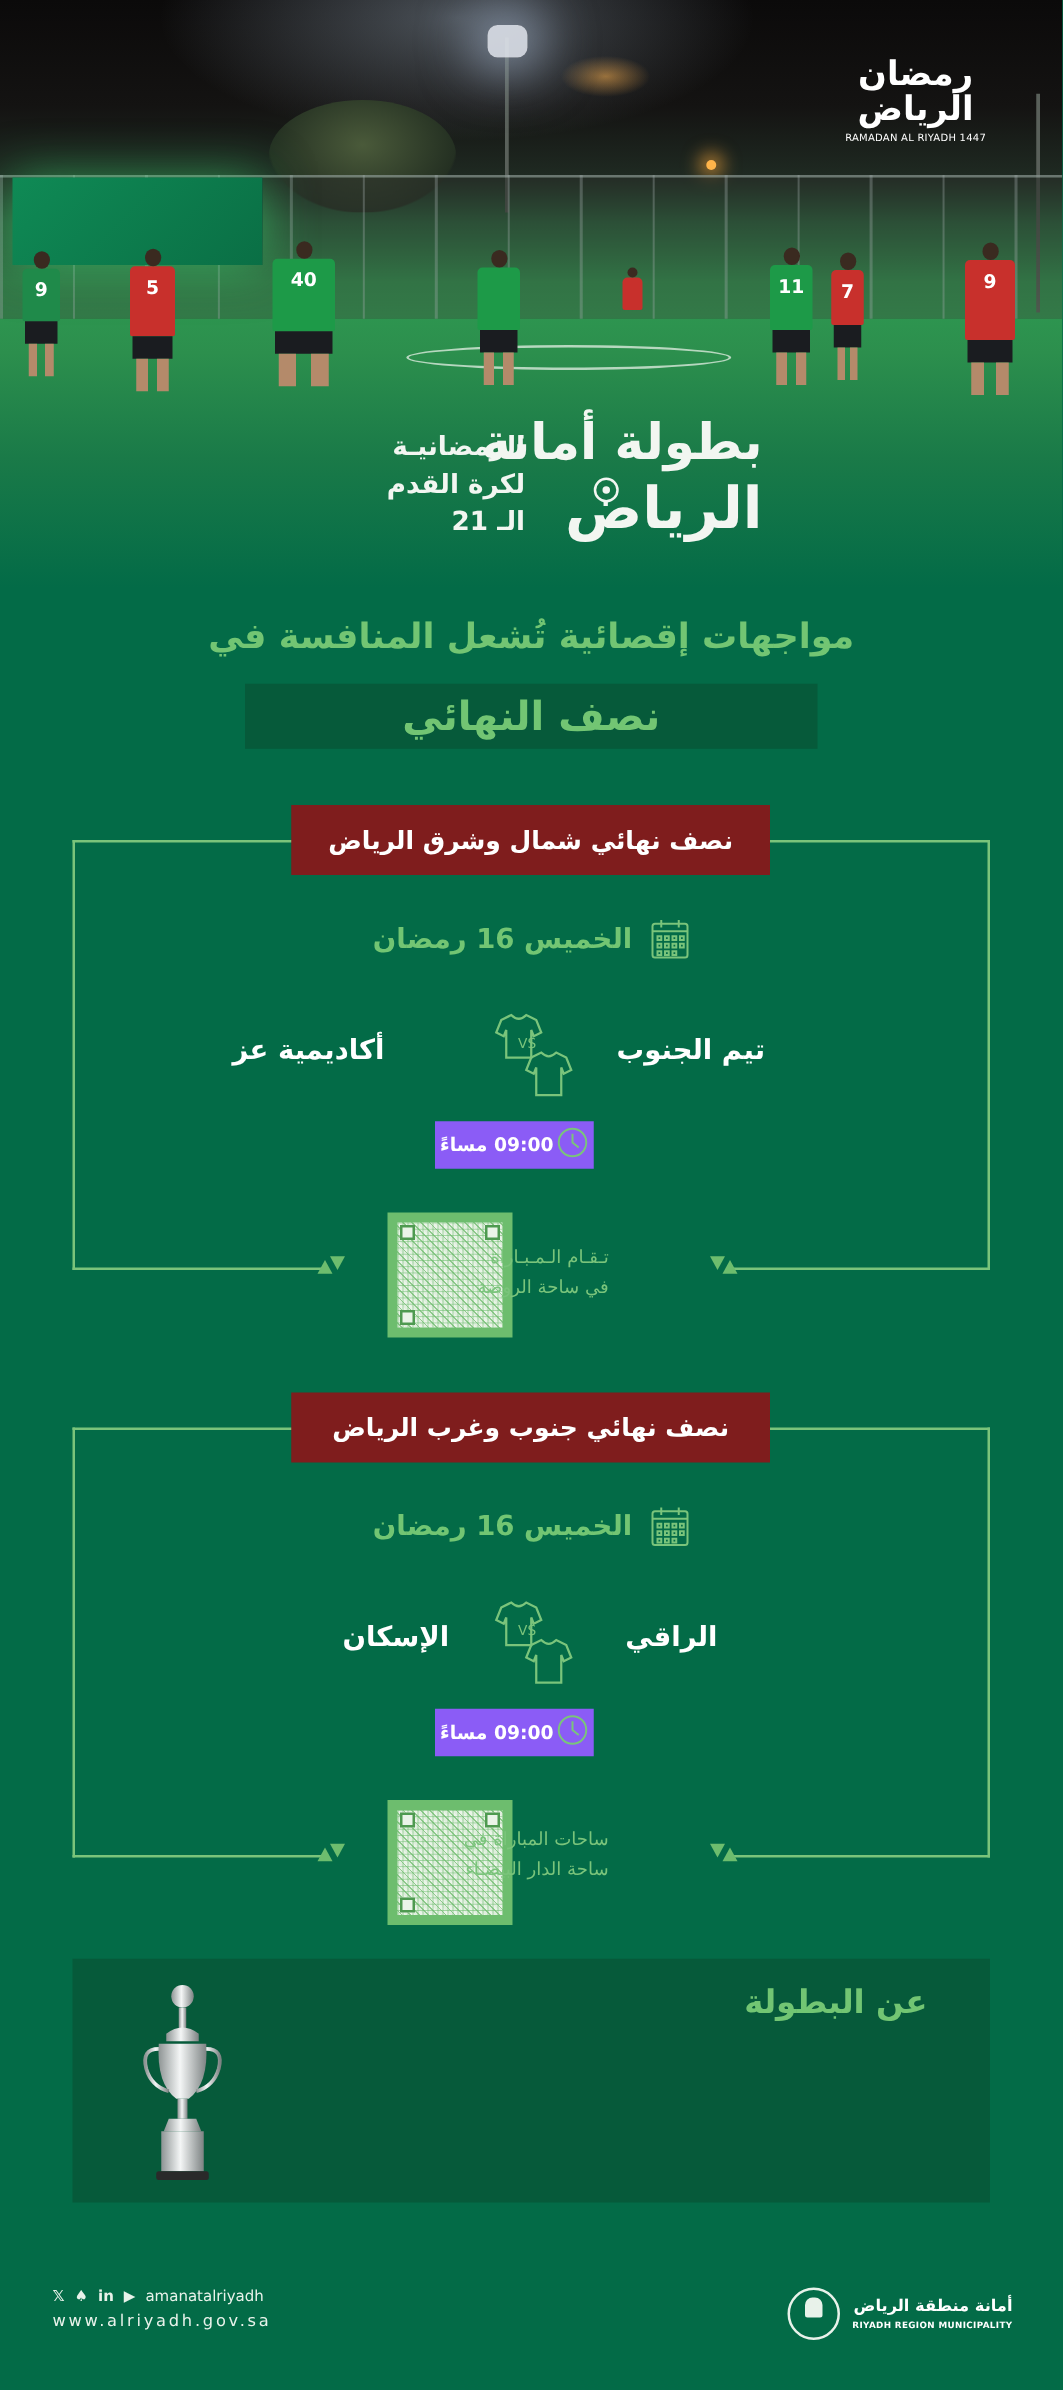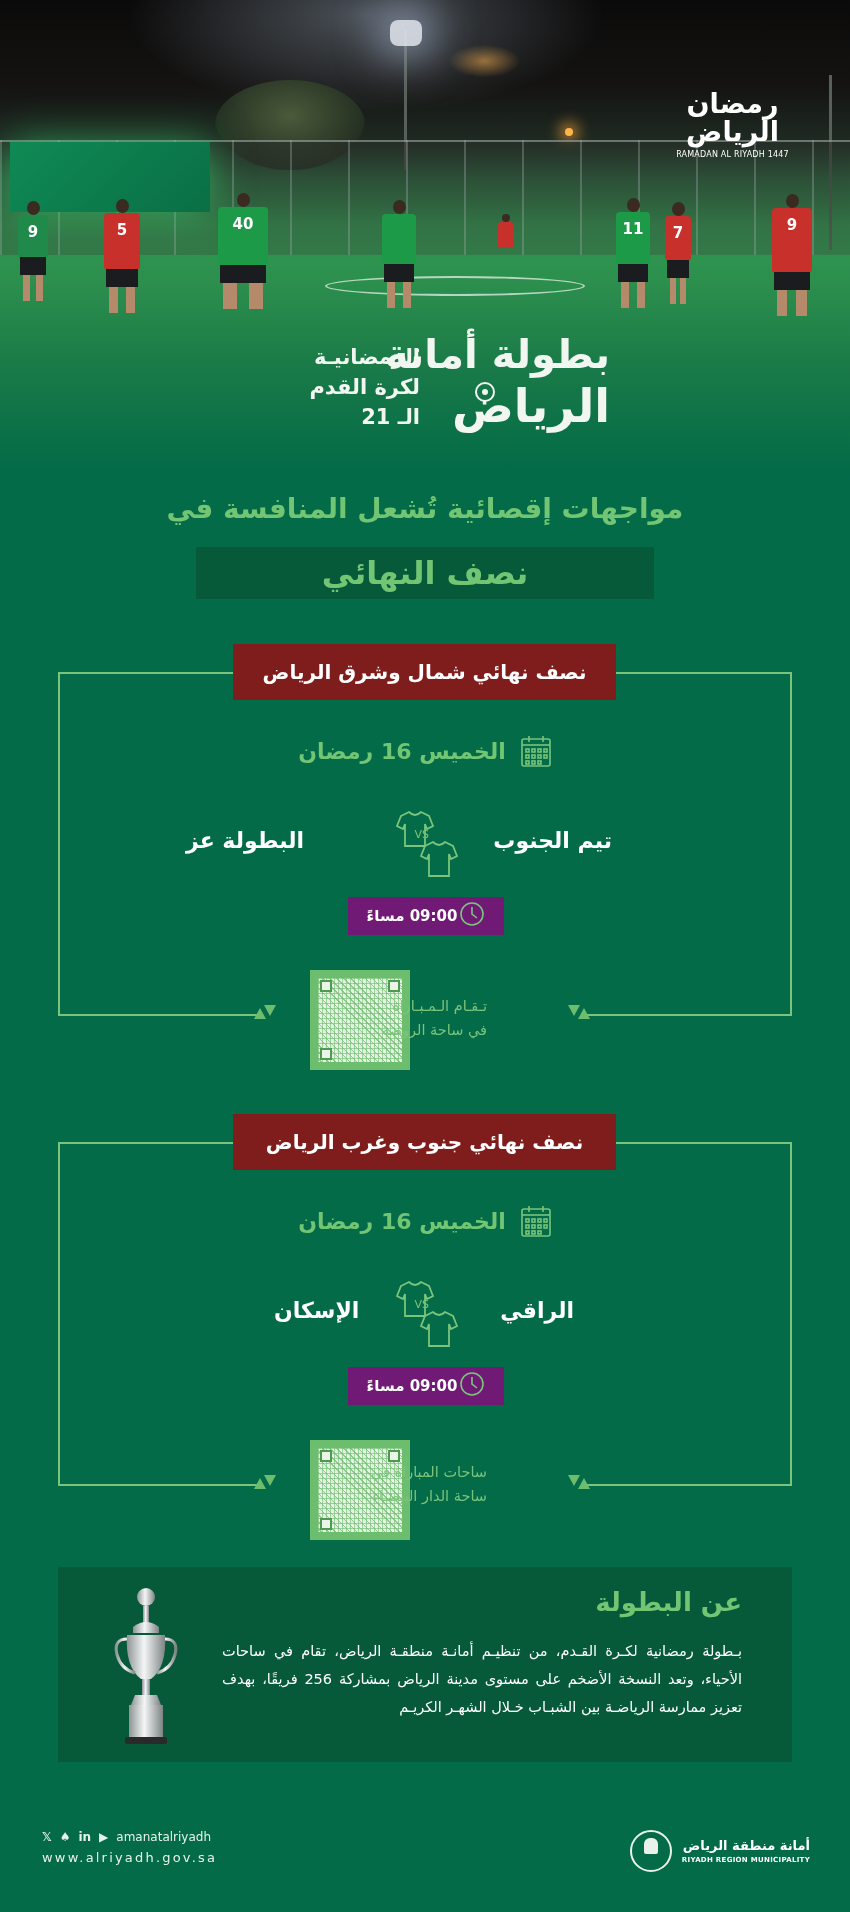--- a/index.html
+++ b/index.html
@@ -35,21 +35,21 @@
   .player .head { position: absolute; top: -14px; left: 50%; width: 13px; height: 14px; margin-left: -6px; border-radius: 50%; background: #3a2a20; }
   .player .shorts { position: absolute; bottom: -18px; left: 2px; right: 2px; height: 18px; background: #1a1c20; }
   .player .legs { position: absolute; bottom: -44px; left: 5px; right: 5px; height: 26px;
     background: linear-gradient(90deg, #b48a6a 0 35%, transparent 35% 65%, #b48a6a 65%); }
   .player .num { position: absolute; top: 8px; width: 100%; text-align: center; font-size: 15px; font-weight: bold; color: #fff; direction: ltr; }
   .centerline {
     position: absolute; left: 325px; top: 276px; width: 260px; height: 20px;
     border: 2px solid rgba(230,240,230,0.75); border-radius: 50%;
   }
   .logo-top { position: absolute; right: 60px; top: 46px; text-align: center; width: 115px; }
-  .logo-top .ar { font-size: 27px; font-weight: bold; line-height: 28px; color: #fff; margin-top: 44px; }
+  .logo-top .ar { font-size: 27px; font-weight: bold; line-height: 28px; color: #fff; }
   .logo-top .en { font-size: 8px; color: #fff; margin-top: 4px; direction: ltr; letter-spacing: 0.2px; }
   .title-block { position: absolute; left: 230px; top: 330px; width: 400px; height: 120px; }
   .title-main { position: absolute; right: 20px; top: 0; text-align: right; font-weight: bold; color: #f2f6f1; }
   .title-main .l1 { font-size: 40px; line-height: 48px; }
   .title-main .l2 { font-size: 46px; line-height: 56px; }
   .title-side { position: absolute; right: 210px; top: 12px; text-align: right; color: #f2f6f1; font-weight: bold; }
   .title-side div { font-size: 21px; line-height: 30px; }
   .ball-icon { position: absolute; right: 135px; top: 52px; width: 20px; height: 20px; border-radius: 50%; border: 2px solid #f2f6f1; }
   .ball-icon::after { content: ""; position: absolute; left: 5px; top: 5px; width: 6px; height: 6px; background: #f2f6f1; border-radius: 50%; }
 
@@ -70,21 +70,21 @@
   }
   .match .header span { font-size: 20px; font-weight: bold; color: #ffffff; }
   .date-row { position: absolute; left: 0; right: 0; display: flex; justify-content: center; align-items: center; gap: 14px; }
   .date-row .date-text { font-size: 22px; font-weight: bold; color: #72c573; }
   .cal-icon { width: 32px; height: 34px; position: relative; }
   .teams-row { position: absolute; left: 0; right: 0; height: 90px; }
   .team { position: absolute; top: 18px; font-size: 22px; font-weight: bold; color: #ffffff; }
   .team.home { right: 180px; }
   .team.away { left: 128px; }
   .vs-icon { position: absolute; left: 333px; top: 0; width: 70px; height: 80px; }
-  .time-box { position: absolute; left: 290px; width: 156px; height: 38px; background: #701a75; display: flex; align-items: center; justify-content: center; gap: 2px; }
+  .time-box { position: absolute; left: 290px; width: 127px; height: 38px; background: #8b5cf6; display: flex; align-items: center; justify-content: center; gap: 2px; }
   .time-box .time-text { font-size: 15px; font-weight: bold; color: #ffffff; }
   .qr { position: absolute; left: 252px; width: 100px; height: 100px; background: #6dbd6e; padding: 8px; }
   .qr .code {
     width: 100%; height: 100%;
     background:
       linear-gradient(90deg, rgba(109,189,110,0.6) 1px, transparent 1px) 0 0/4px 4px,
       linear-gradient(rgba(109,189,110,0.6) 1px, transparent 1px) 0 0/5px 5px,
       repeating-linear-gradient(45deg, #dfeedd 0 2px, #8fc98d 2px 3px, #eaf4e8 3px 5px);
     position: relative;
   }
@@ -227,21 +227,21 @@
 
   <div class="teams-row" style="top:166px;">
     <span class="team home">تيم الجنوب</span>
     <span class="vs-icon">
       <svg width="70" height="80" viewBox="0 0 70 80" fill="none" stroke="#7ac47b" stroke-width="1.8">
         <path d="M10 6 L18 2 Q24 8 30 2 L38 6 L42 16 L36 19 L34 14 L34 36 L14 36 L14 14 L12 19 L6 16 Z"></path>
         <path d="M34 36 L42 32 Q48 38 54 32 L62 36 L66 46 L60 49 L58 44 L58 66 L38 66 L38 44 L36 49 L30 46 Z"></path>
         <text x="38" y="28" fill="#7ac47b" stroke="none" font-size="11" font-family="DejaVu Sans, sans-serif">VS</text>
       </svg>
     </span>
-    <span class="team away">البطولة عز</span>
+    <span class="team away">أكاديمية عز</span>
   </div>
 
   <div class="time-box" style="top:253px;">
     <span>
       <svg width="26" height="26" viewBox="0 0 26 26" fill="none" stroke="#7ac47b" stroke-width="1.6">
           <circle cx="13" cy="13" r="11"></circle>
           <path d="M13 6 L13 13 L18 17"></path>
         </svg>
     </span>
     <span class="time-text">09:00 مساءً</span>
@@ -328,21 +328,20 @@
   </div>
 
   <div class="venue" style="top:346px;">
     <div>ساحات المباراة في</div>
     <div>ساحة الدار البيضـاء</div>
   </div>
 </div>
 
 <div class="about">
   <div class="heading">عن البطولة</div>
-  <div class="body">بـطولة رمضانية لكـرة القـدم، من تنظيـم أمانـة منطقـة الرياض، تقام في ساحات الأحياء، وتعد النسخة الأضخم على مستوى مدينة الرياض بمشاركة 256 فريقًا، بهدف تعزيز ممارسة الرياضـة بين الشبـاب خـلال الشهـر الكريـم</div>
   <div class="trophy">
     <svg width="66" height="160" viewBox="0 0 66 160">
       <defs>
           <linearGradient id="silver" x1="0" x2="1">
             <stop offset="0" stop-color="#8e9494"></stop>
             <stop offset="0.45" stop-color="#f4f6f6"></stop>
             <stop offset="1" stop-color="#7d8383"></stop>
           </linearGradient>
         </defs>
       <circle cx="33" cy="10" r="9" fill="url(#silver)"></circle>

